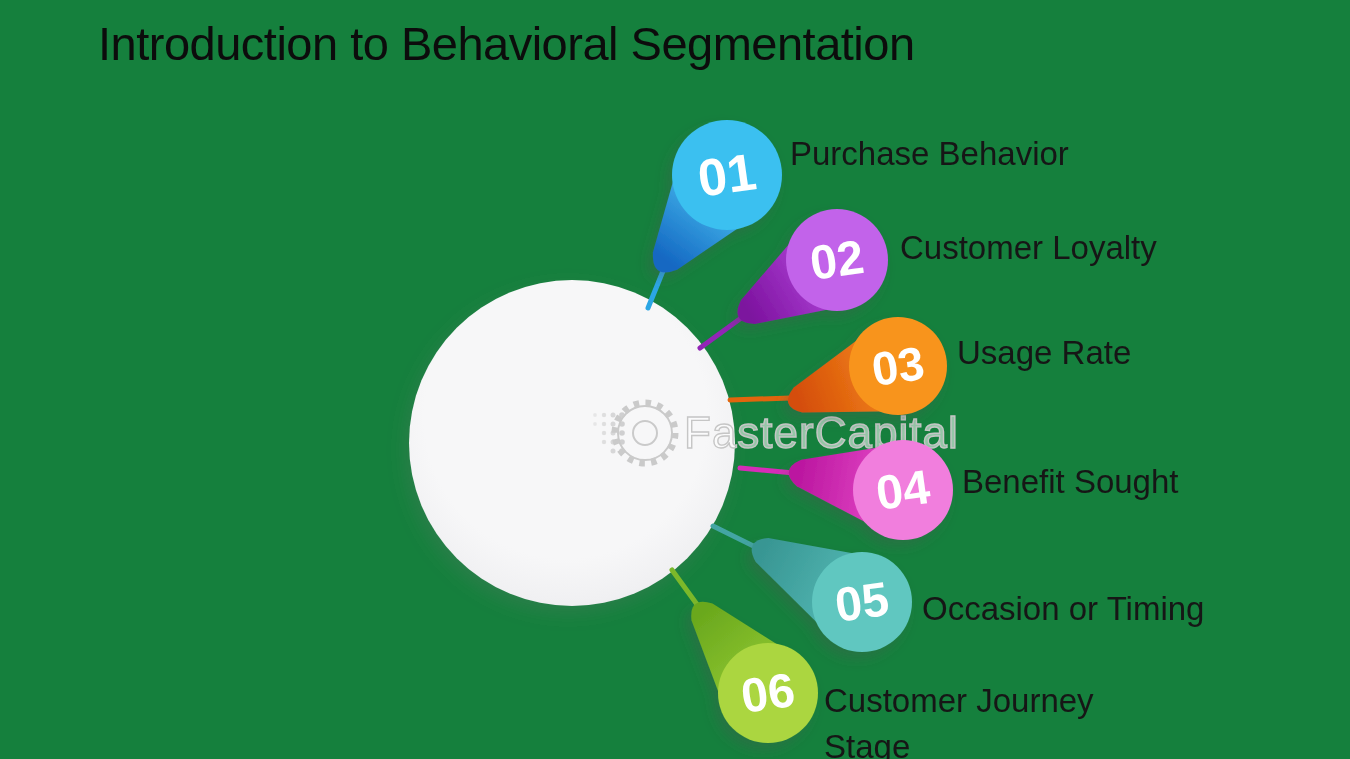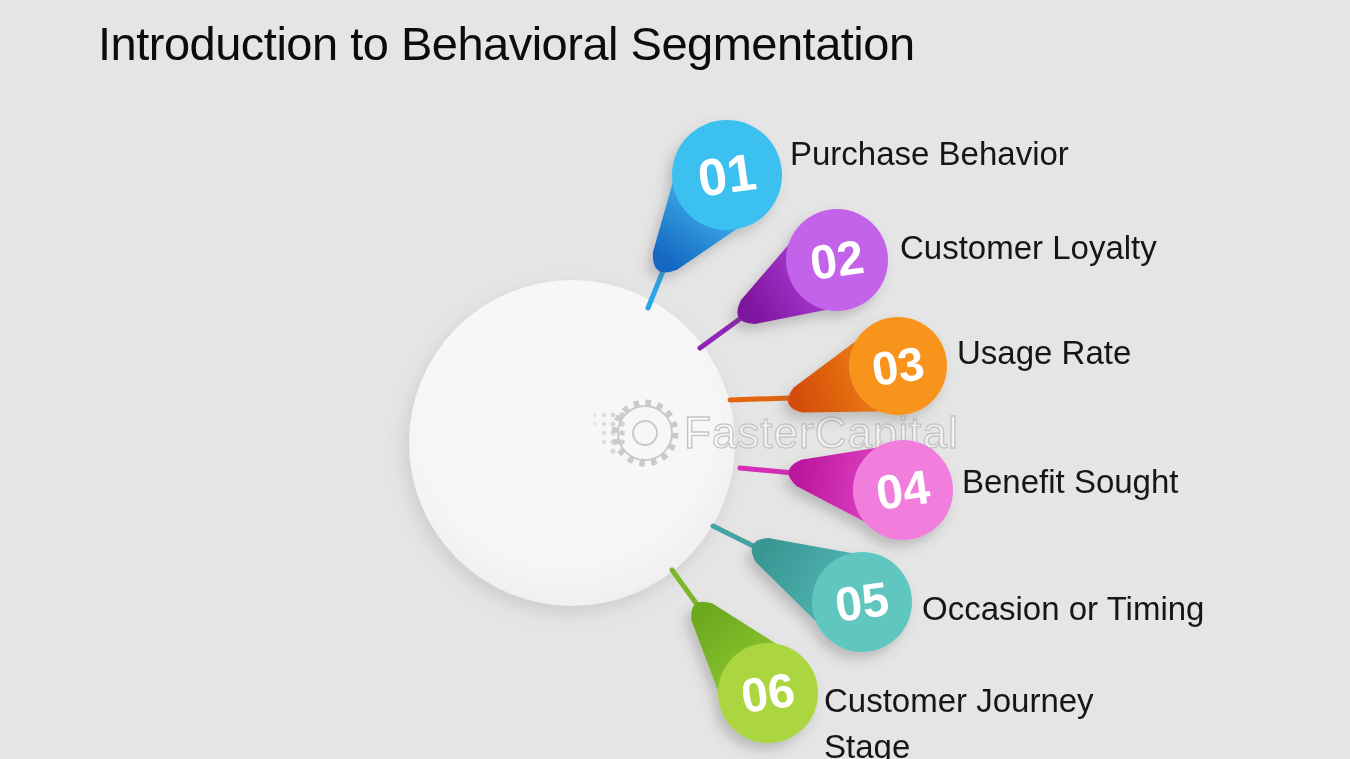--- a/index.html
+++ b/index.html
@@ -8,21 +8,21 @@
     background: #ffffff;
     width: 1350px;
     height: 759px;
     overflow: hidden;
     font-family: "Liberation Sans", sans-serif;
   }
   .canvas {
     position: relative;
     width: 1350px;
     height: 759px;
-    background: #e5e5e5;
+    background: #15803d;
   }
   .page-title {
     position: absolute;
     left: 98px;
     top: 16px;
     font-size: 47px;
     font-weight: 400;
     letter-spacing: -0.5px;
     color: #0c0c0c;
     white-space: nowrap;

